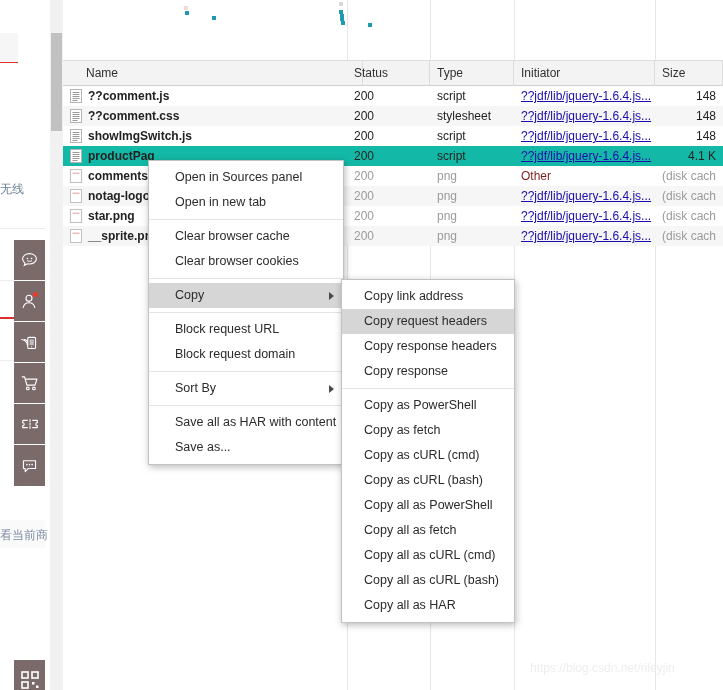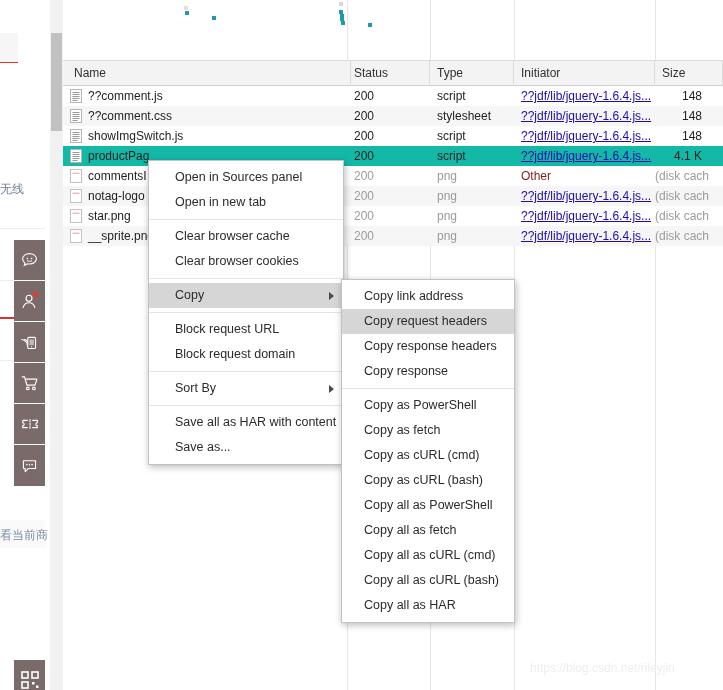--- a/index.html
+++ b/index.html
@@ -107,24 +107,24 @@
   }
   .dt-row.odd { background: #ffffff; }
   .dt-row.even { background: #f6f6f6; }
   .dt-row.sel { background: #14b8a6; }
   .cell {
     position: absolute; top: 0; height: 20px; line-height: 20px;
     font-size: 12px; color: #222; white-space: nowrap; overflow: hidden;
     padding-left: 7px;
   }
   .cell.dim { color: #9b9b9b; }
-  .cell.right { text-align: right; padding-right: 21px; padding-left: 0; }
+  .cell.right { text-align: right; padding-right: 7px; padding-left: 0; }
   .cell.init a { color: #1a0dab; text-decoration: underline; }
   .cell.init .plain { color: #7f1d1d; text-decoration: none; }
-  .name-cell { display: flex; align-items: center; gap: 6px; padding-left: 7px; }
+  .name-cell { display: flex; align-items: center; gap: 6px; padding-left: 7px; font-weight: bold; }
   .ficon { width: 12px; height: 14px; flex: 0 0 12px; }
 
   
   .rule {
     position: absolute; width: 1px; background: #e6e6e6;
   }
 
   
   .menu {
     position: absolute; background: #ffffff;
@@ -268,21 +268,21 @@
       <div class="ov-dot" style="left:277px;top:17px;background:#1e9ab0"></div>
       <div class="ov-dot" style="left:278px;top:21px;background:#1e9ab0"></div>
       <div class="ov-dot" style="left:305px;top:23px;background:#1e9ab0"></div>
     <div class="col-sep" style="left: 284px; height: 60px;"></div>
         <div class="col-sep" style="left: 367px; height: 60px;"></div>
         <div class="col-sep" style="left: 451px; height: 60px;"></div>
         <div class="col-sep" style="left: 592px; height: 60px;"></div>
       </div>
 
     <div class="dt-head" id="dt-head">
-        <div class="hc" style="left: 4px; width: 284px;">Name</div>
+        <div class="hc" style="left: 16px; width: 284px;">Name</div>
         <div class="hc" style="left: 367px; width: 84px;">Type</div>
         <div class="hc" style="left: 284px; width: 83px;">Status</div>
         <div class="hc" style="left: 451px; width: 141px;">Initiator</div>
         <div class="hc" style="left: 592px; width: 68px;">Size</div>
       </div>
 
     <div class="dt-rows" id="dt-rows">
         <div class="dt-row odd">
           <div class="cell name-cell" style="left: 0px; width: 284px;">
             <span class="ficon"><svg width="12" height="14" viewBox="0 0 12 14">

